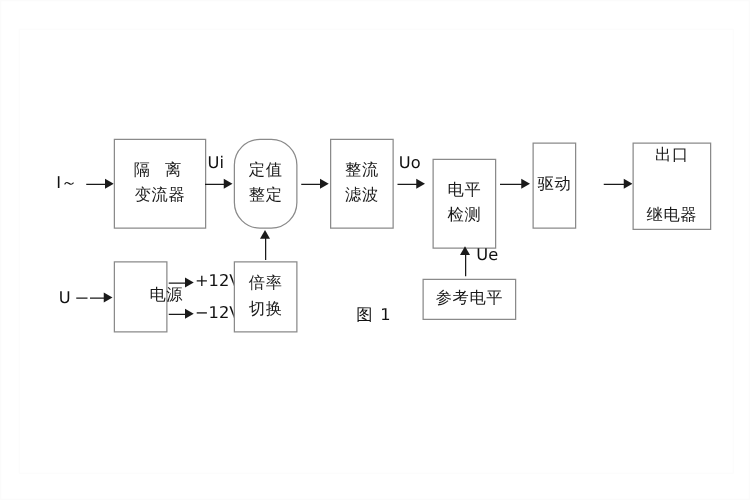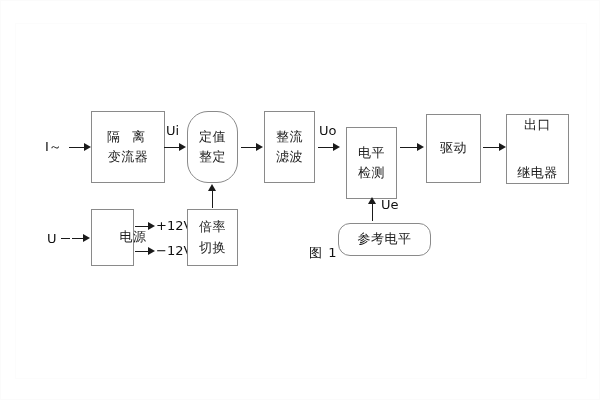--- a/index.html
+++ b/index.html
@@ -50,21 +50,21 @@
   
   .lbl {
     position: absolute;
     color: #111111;
     font-size: 13px;
     white-space: nowrap;
     line-height: 1;
   }
   .lbl.sig { font-size: 13px; }
   .lbl.volt { font-size: 13px; }
-  .lbl.fig { font-size: 13px; letter-spacing: 1px; margin-left: 24px; }
+  .lbl.fig { font-size: 13px; letter-spacing: 1px; }
 
   
   .hline {
     position: absolute;
     height: 0;
     border-top: 1.3px solid #1a1a1a;
   }
   .vline {
     position: absolute;
     width: 0;
@@ -129,21 +129,21 @@
   <div class="arrow-r" style="left:332px; top:142px;"></div>
 
   <div class="block" style="left:345px; top:126px; width:51px; height:72px;">
     <span class="ln">电平</span>
     <span class="ln">检测</span>
   </div>
 
   <div class="hline" style="left:399px; top:146px; width:18px;"></div>
   <div class="arrow-r" style="left:416px; top:142px;"></div>
 
-  <div class="block one-line" style="left:425px; top:113px; width:55px; height:69px;">
+  <div class="block one-line" style="left:425px; top:113px; width:35px; height:69px;">
     <span class="ln">驱动</span>
   </div>
 
   <div class="hline" style="left:482px; top:146px; width:17px;"></div>
   <div class="arrow-r" style="left:498px; top:142px;"></div>
 
   <div class="block" style="left:505px; top:113px; width:63px; height:70px;gap:27px;">
     <span class="ln">出口</span>
     <span class="ln">继电器</span>
   </div>
@@ -166,21 +166,21 @@
   <div class="lbl volt" style="left:155px; top:243px;">−12V</div>
 
   <div class="block" style="left:186px; top:208px; width:51px; height:57px;">
     <span class="ln">倍率</span>
     <span class="ln">切换</span>
   </div>
 
   <div class="vline" style="left:211px; top:185px; height:22px;"></div>
   <div class="arrow-u" style="left:207px; top:183px;"></div>
 
-  <div class="block one-line" style="left:337px; top:222px; width:93px; height:33px;border-radius:12px;">
+  <div class="block one-line" style="left:337px; top:222px; width:75px; height:33px;">
     <span class="ln">参考电平</span>
   </div>
 
   <div class="vline" style="left:371px; top:199px; height:21px;"></div>
   <div class="arrow-u" style="left:367px; top:196px;"></div>
   <div class="lbl sig" style="left:380px; top:197px;">Ue</div>
 
   <div class="lbl fig" style="left:284px; top:245px;">图 1</div>
 
 </div>

